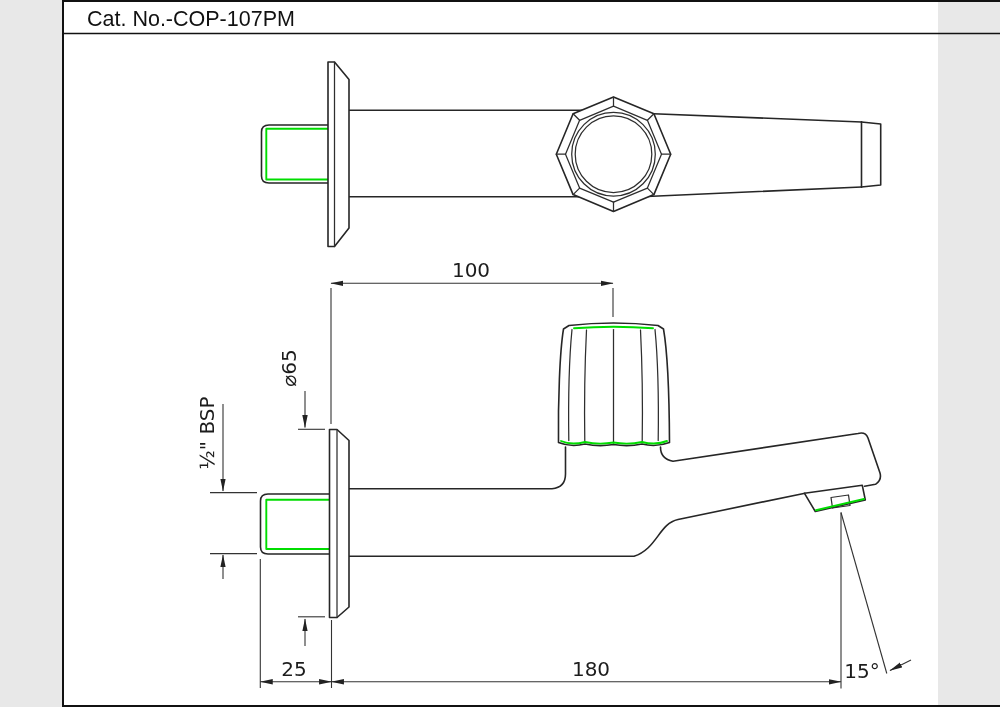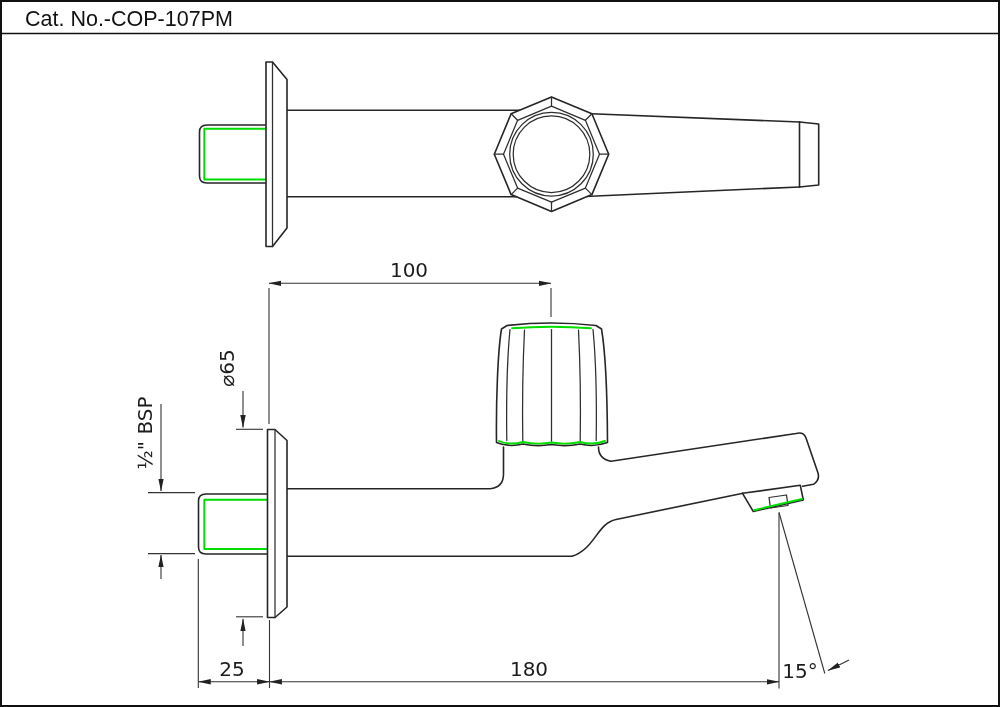--- a/index.html
+++ b/index.html
@@ -1,17 +1,17 @@
 <!DOCTYPE html>
 <html><head>
 <meta charset="utf-8">
 <style>
   html,body{margin:0;padding:0;background:#e8e8e8;}
   .page{
-    width:1000px;height:707px;position:relative;background:#ffffff;
+    width:876px;height:707px;position:relative;background:#ffffff;
     font-family:"Liberation Sans",sans-serif;margin:0 auto;
   }
   svg{display:block;}
   .outline{fill:none;stroke:#262626;stroke-width:1.6;stroke-linecap:round;stroke-linejoin:round;}
   .outline-thin{fill:none;stroke:#2e2e2e;stroke-width:1.25;stroke-linecap:round;stroke-linejoin:round;}
   .whitefill{fill:#ffffff;stroke:#262626;stroke-width:1.6;stroke-linejoin:round;}
   .accent{fill:none;stroke:#00dd00;stroke-width:1.9;stroke-linecap:round;stroke-linejoin:round;}
   .dim{fill:none;stroke:#333333;stroke-width:1.1;stroke-linecap:butt;}
   .dimtext{font-family:"DejaVu Sans",sans-serif;font-size:20px;fill:#1c1c1c;}
   .titletext{font-family:"Liberation Sans",sans-serif;font-size:21.5px;fill:#111111;}

